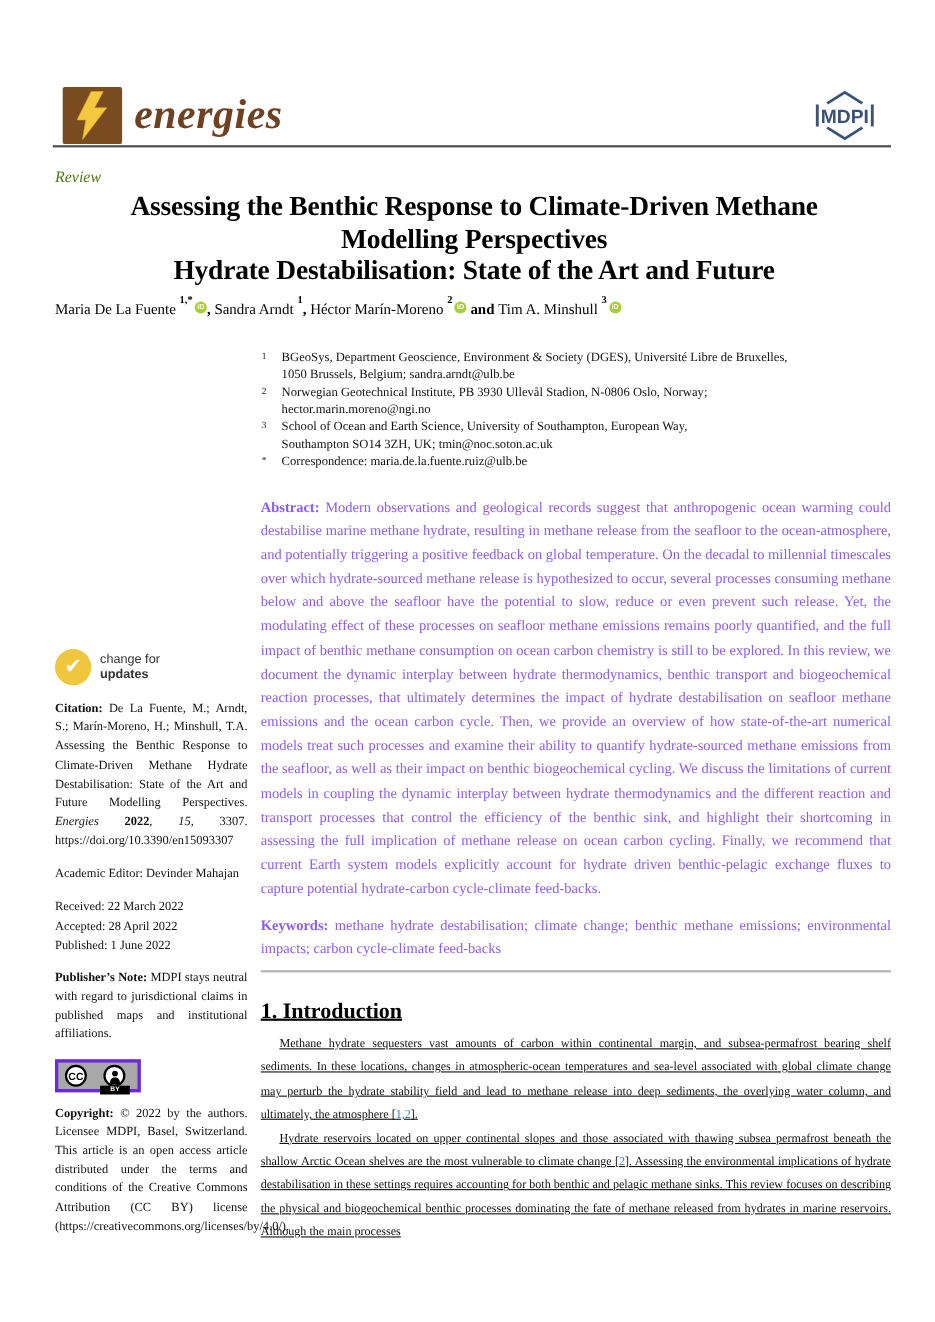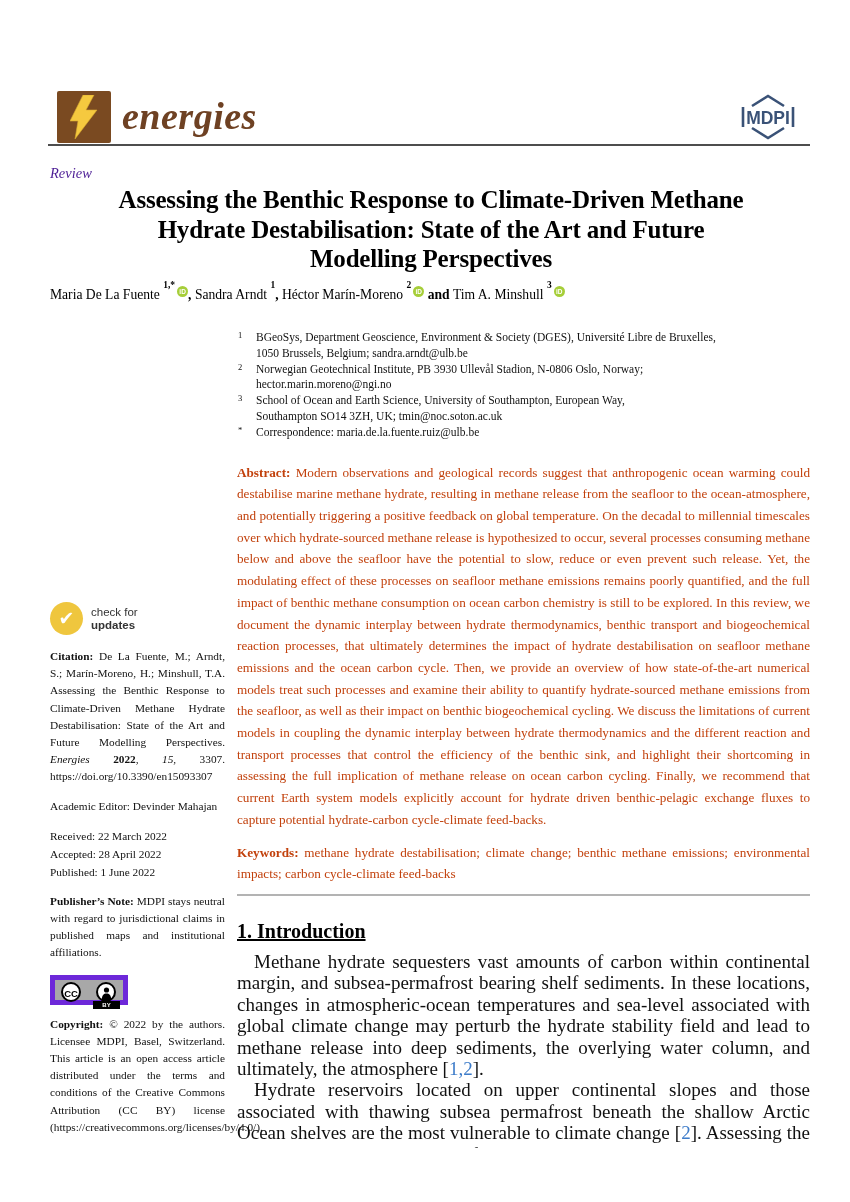--- a/index.html
+++ b/index.html
@@ -1,79 +1,79 @@
 <!DOCTYPE html>
 <html style="--brand-brown: #7A4A21; --brand-brown-text: #6E4123; --bolt-yellow: #F5C93F; --mdpi-blue: #3A5277; --orcid-green: #A6CE39; --badge-yellow: #EFC63E; --link-blue: #3D7CC9; --rule-dark: #4D4D4D; --rule-gray: #B3B3B3; --cc-gray: #A8A8A8;"><head>
 <meta charset="utf-8">
 <style>
   * { margin:0; padding:0; box-sizing:border-box; }
   html,body { background:#ffffff; }
   .page {
-    position:relative; width:850px; height:1132px; margin:16px auto;
+    position:relative; width:850px; height:1132px; margin:4px auto;
     background:#fff; overflow:hidden; color:#1a1a1a;
     font-family:"Liberation Serif","DejaVu Serif",serif;
   }
   
   .logo-mark {
     position:absolute; left:57px; top:75px; width:54px; height:52px;
     background:var(--brand-brown); border-radius:2px;
     display:flex; align-items:center; justify-content:center;
   }
   .journal-name {
     position:absolute; left:122px; top:78px;
     font-style:italic; font-weight:bold; font-size:38px; line-height:44px;
     color:var(--brand-brown-text); letter-spacing:.5px;
   }
   .mdpi-logo { position:absolute; left:735px; top:76px; }
   .header-rule { position:absolute; left:48px; top:128px; width:762px; height:2px; background:var(--rule-dark); }
 
   
   .titleblock { position:absolute; left:50px; top:149px; width:762px; }
-  .article-type { font-style:italic; font-size:14.5px; color:#4c1d95; }
+  .article-type { font-style:italic; font-size:14.5px; color:#4d7c0f; }
   .article-title { font-size:25px; line-height:29.5px; font-weight:bold; color:#000; margin-top:3px; letter-spacing:-0.2px;text-align:center; }
   .authors { margin-top:11px; font-size:13.6px; color:#000; }
   .author-name { font-weight:normal; }
   .author-sep { font-weight:bold; }
   .author-sup { font-weight:bold; font-size:9.5px; position:relative; top:-5px; margin-left:1px; }
   .orcid {
     display:inline-block; width:11px; height:11px; border-radius:50%;
     background:var(--orcid-green); color:#fff; text-align:center;
     font:bold 6.5px/11px "Liberation Sans",sans-serif;
     position:relative; top:-4px; margin-left:2px;
   }
 
   
   main { position:absolute; left:237px; top:314px; width:573px; }
   .affs { font-size:11.5px; line-height:15.8px; color:#111; }
   .aff-row { position:relative; padding-left:19px; }
   .aff-marker { position:absolute; left:1px; top:-2px; font-size:8.5px; }
   .abstract { margin-top:21px; }
-  .justify { text-align:justify; font-size:13.2px; line-height:21.7px; color:#c2410c; }
+  .justify { text-align:justify; font-size:13.2px; line-height:21.7px; color:#8b5cf6; }
   .keywords { margin-top:11px; }
   .divider { margin-top:9px; height:2px; background:var(--rule-gray); }
   .section-heading { margin-top:24px; font-size:20px; font-weight:bold; color:#000;text-decoration:underline; }
-  .para { text-align:justify; font-size:19px; line-height:21.4px; color:#111; text-indent:17px; }
+  .para { text-align:justify; font-size:11px; line-height:21.4px; color:#111; text-indent:17px;text-decoration:underline; }
   .para.first { margin-top:8px; }
   .b { font-weight:bold; }
   .i { font-style:italic; }
   .link { color:var(--link-blue); }
 
   
   aside { position:absolute; left:50px; top:586px; width:175px; font-size:11.3px; line-height:17.2px; color:#111; }
   .check-badge { display:flex; align-items:center; gap:8px; margin-bottom:13px; cursor:pointer; }
   .check-circle {
     width:33px; height:33px; border-radius:50%; background:var(--badge-yellow);
     color:#fff; font-size:19px; line-height:33px; text-align:center; font-weight:bold;
     font-family:"DejaVu Sans",sans-serif;
   }
   .check-text { font-family:"Liberation Sans",sans-serif; font-size:11.5px; line-height:12.5px; color:#333; }
   .check-text .l2 { font-weight:bold; }
   .note { text-align:justify; margin-bottom:12px; }
   .dates { line-height:18px; margin-bottom:12px; }
-  .cc-badge { position:relative; width:78px; height:30px; background:var(--cc-gray); border:5px solid #6d28d9; margin:13px 0 11px 0; cursor:pointer; }
+  .cc-badge { position:relative; width:78px; height:30px; background:var(--cc-gray); border:3px solid #6d28d9; margin:13px 0 11px 0; cursor:pointer; }
   .cc-circle {
     position:absolute; top:2px; width:20px; height:20px; border:2.4px solid #000;
     border-radius:50%; background:#fff; text-align:center;
   }
   .cc-circle.c1 { left:6px; font:bold 9.5px/20px "Liberation Sans",sans-serif; color:#000; }
   .cc-circle.c2 { left:41px; }
   .cc-circle.c2 svg { margin-top:3px; }
   .by-strip {
     position:absolute; left:38px; top:21px; width:27px; height:8px; background:#000;
     color:#fff; font:bold 6px/8px "Liberation Sans",sans-serif; text-align:center;
@@ -108,22 +108,22 @@
       </g>
       <text x="33" y="31.5" text-anchor="middle" font-family="Liberation Sans, sans-serif" font-size="17.5" font-weight="bold" fill="#3A5277">MDPI</text>
     </svg>
   </div>
   <div class="header-rule"></div>
 
   <section class="titleblock">
     <div class="article-type">Review</div>
     <h1 class="article-title">
       <div>Assessing the Benthic Response to Climate-Driven Methane</div>
+      <div>Modelling Perspectives</div>
       <div>Hydrate Destabilisation: State of the Art and Future</div>
-      <div>Modelling Perspectives</div>
     </h1>
     <div class="authors"><span class="author-name">Maria De La Fuente</span><sup class="author-sup"> 1,*</sup><span class="orcid">iD</span><span class="author-sep">, </span><span class="author-name">Sandra Arndt</span><sup class="author-sup"> 1</sup><span class="author-sep">, </span><span class="author-name">Héctor Marín-Moreno</span><sup class="author-sup"> 2</sup><span class="orcid">iD</span><span class="author-sep"> and </span><span class="author-name">Tim A. Minshull</span><sup class="author-sup"> 3</sup><span class="orcid">iD</span></div>
   </section>
 
   <main>
     <div class="affs">
         <div class="aff-row"><span class="aff-marker">1</span><span class="aff-text">BGeoSys, Department Geoscience, Environment &amp; Society (DGES), Université Libre de Bruxelles,<br>1050 Brussels, Belgium; sandra.arndt@ulb.be</span></div>
         <div class="aff-row"><span class="aff-marker">2</span><span class="aff-text">Norwegian Geotechnical Institute, PB 3930 Ullevål Stadion, N-0806 Oslo, Norway;<br>hector.marin.moreno@ngi.no</span></div>
         <div class="aff-row"><span class="aff-marker">3</span><span class="aff-text">School of Ocean and Earth Science, University of Southampton, European Way,<br>Southampton SO14 3ZH, UK; tmin@noc.soton.ac.uk</span></div>
         <div class="aff-row"><span class="aff-marker">*</span><span class="aff-text">Correspondence: maria.de.la.fuente.ruiz@ulb.be</span></div>
@@ -133,21 +133,21 @@
     <div class="divider"></div>
     <h2 class="section-heading">1. Introduction</h2>
     <p class="para first"><span>Methane hydrate sequesters vast amounts of carbon within continental margin, and subsea-permafrost bearing shelf sediments. In these locations, changes in atmospheric-ocean temperatures and sea-level associated with global climate change may perturb the hydrate stability field and lead to methane release into deep sediments, the overlying water column, and ultimately, the atmosphere [</span><span class="link">1,2</span><span>].</span></p>
     <p class="para"><span>Hydrate reservoirs located on upper continental slopes and those associated with thawing subsea permafrost beneath the shallow Arctic Ocean shelves are the most vulnerable to climate change [</span><span class="link">2</span><span>]. Assessing the environmental implications of hydrate destabilisation in these settings requires accounting for both benthic and pelagic methane sinks. This review focuses on describing the physical and biogeochemical benthic processes dominating the fate of methane released from hydrates in marine reservoirs. Although the main processes</span></p>
   </main>
 
   <aside>
     <div class="check-badge">
       <span class="check-circle">✔</span>
       <span class="check-text">
-        <div class="l1">check for</div>
+        <div class="l1">change for</div>
         <div class="l2">updates</div>
       </span>
     </div>
 
     <p class="note"><span class="b">Citation: </span><span>De La Fuente, M.; Arndt, S.; Marín-Moreno, H.; Minshull, T.A. Assessing the Benthic Response to Climate-Driven Methane Hydrate Destabilisation: State of the Art and Future Modelling Perspectives. </span><span class="i">Energies </span><span class="b">2022</span><span>, </span><span class="i">15</span><span>, 3307. https://doi.org/10.3390/en15093307</span></p>
     <p class="note">Academic Editor: Devinder Mahajan</p>
 
     <div class="dates">
       <div>Received: 22 March 2022</div>
       <div>Accepted: 28 April 2022</div>

